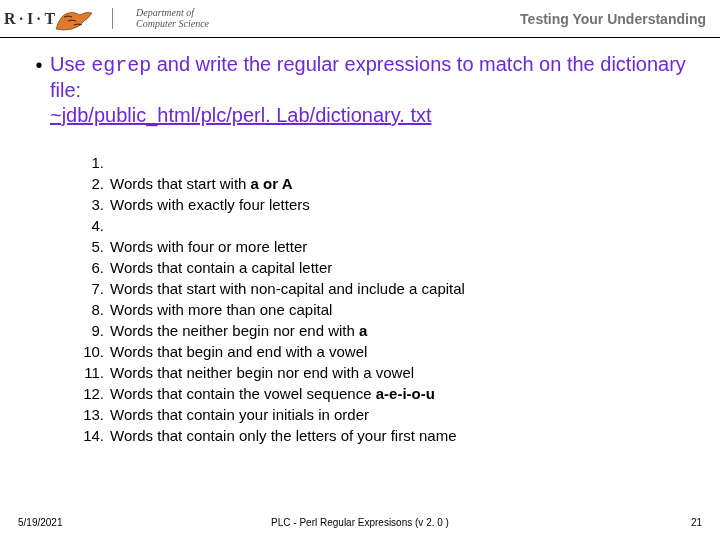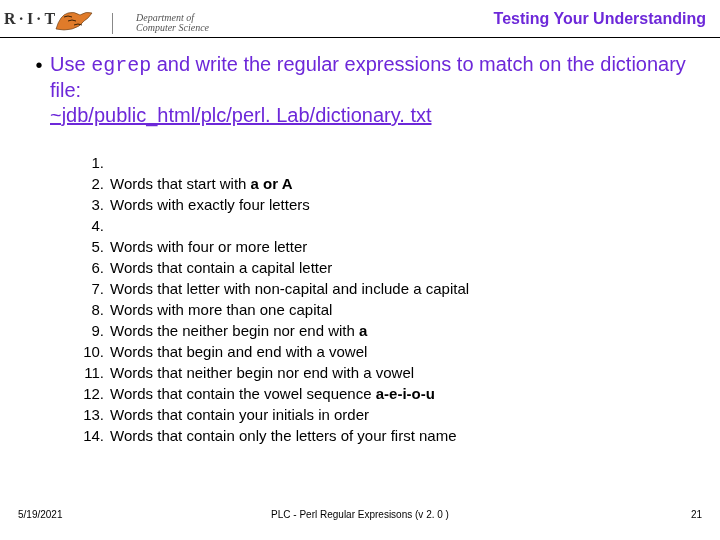--- a/index.html
+++ b/index.html
@@ -13,21 +13,21 @@
   }
   .header {
     display: flex;
     align-items: center;
     border-bottom: 1.5px solid #000;
     height: 38px;
     padding: 0 8px 0 4px;
   }
   .logo-area {
     display: flex;
-    align-items: flex-end;
+    align-items: center;
     gap: 4px;
   }
   .rit-logo {
     width: 100px;
     height: 30px;
     display: flex;
     align-items: center;
   }
   .rit-text {
     font-family: "Times New Roman", serif;
@@ -50,22 +50,22 @@
     font-size: 10px;
     line-height: 1.05;
     color: #555;
     border-left: 1px solid #888;
     padding-left: 23px;
     margin-left: 4px;
   }
   .slide-title {
     margin-left: auto;
     font-weight: bold;
-    font-size: 16px;
-    color: #6d28d9;
+    font-size: 14px;
+    color: #737373;
     padding-right: 6px;
   }
   .content {
     padding: 14px 28px 0 28px;
   }
   .bullet-row {
     display: flex;
     align-items: flex-start;
   }
   .bullet-dot {
@@ -98,21 +98,21 @@
   }
   .list-num {
     width: 26px;
     text-align: right;
     margin-right: 6px;
     flex-shrink: 0;
   }
   .list-text b { font-weight: bold; }
   .footer {
     position: absolute;
-    bottom: 20px;
+    bottom: 12px;
     left: 0;
     width: 100%;
     display: flex;
     font-size: 10px;
     color: #000;
     padding: 0 18px;
   }
   .footer-center {
     position: absolute;
     left: 50%;
@@ -172,21 +172,21 @@
       <div class="list-row">
         <span class="list-num">5.</span>
         <span class="list-text">Words with four or more letter</span>
       </div>
       <div class="list-row">
         <span class="list-num">6.</span>
         <span class="list-text">Words that contain a capital letter</span>
       </div>
       <div class="list-row">
         <span class="list-num">7.</span>
-        <span class="list-text">Words that letter with non-capital and include a capital</span>
+        <span class="list-text">Words that start with non-capital and include a capital</span>
       </div>
       <div class="list-row">
         <span class="list-num">8.</span>
         <span class="list-text">Words with more than one capital</span>
       </div>
       <div class="list-row">
         <span class="list-num">9.</span>
         <span class="list-text">Words the neither begin nor end with <b>a</b></span>
       </div>
       <div class="list-row">

